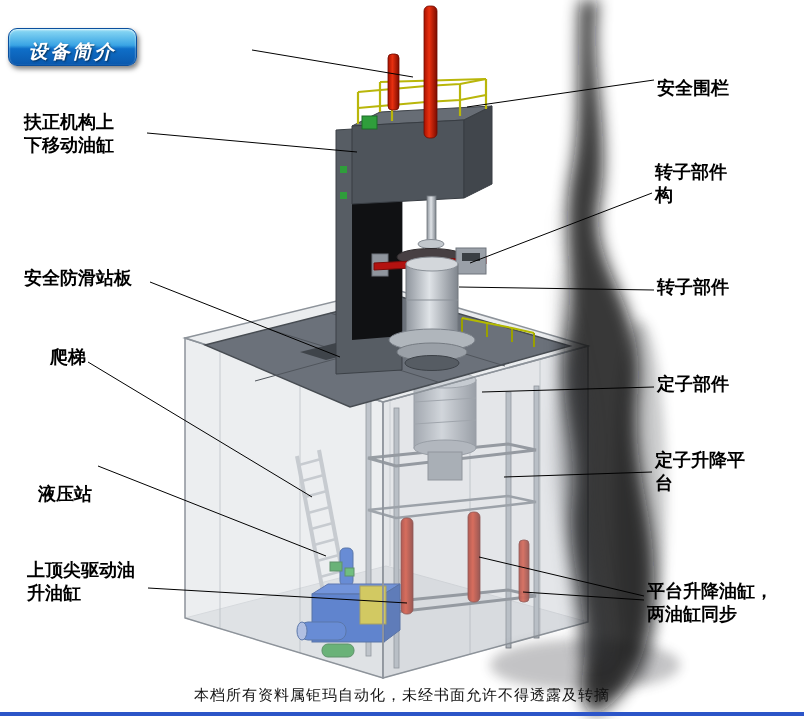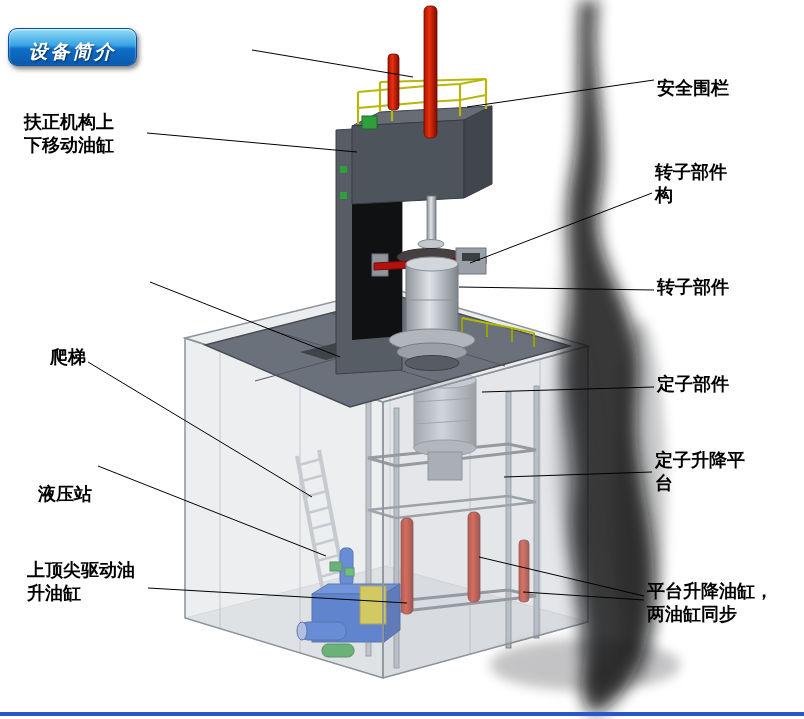--- a/index.html
+++ b/index.html
@@ -206,25 +206,27 @@
 
   <div class="badge">
     <span>设备简介</span>
   </div>
 
   <div class="lbl" style="left:657px;top:77px;text-align:right;">安全围栏</div>
   <div class="lbl" style="left:24px;top:111px;width:150px;">扶正机构上
 下移动油缸</div>
   <div class="lbl" style="left:655px;top:161px;width:145px;">转子部件
 构</div>
+  <div class="lbl" style="left:24px;top:267px;">安全防滑站板</div>
   <div class="lbl" style="left:657px;top:276px;">转子部件</div>
   <div class="lbl" style="left:50px;top:346px;">爬梯</div>
   <div class="lbl" style="left:657px;top:373px;">定子部件</div>
   <div class="lbl" style="left:38px;top:450px;margin-top:33px;">液压站</div>
   <div class="lbl" style="left:655px;top:449px;width:145px;">定子升降平
 台</div>
   <div class="lbl" style="left:27px;top:559px;width:140px;">上顶尖驱动油
 升油缸</div>
   <div class="lbl" style="left:647px;top:580px;width:152px;">平台升降油缸，
 两油缸同步</div>
 
+  <div class="watermark">本档所有资料属钜玛自动化，未经书面允许不得透露及转摘</div>
   <div class="bottom-rule"></div>
 </div>
 
 </body></html>

